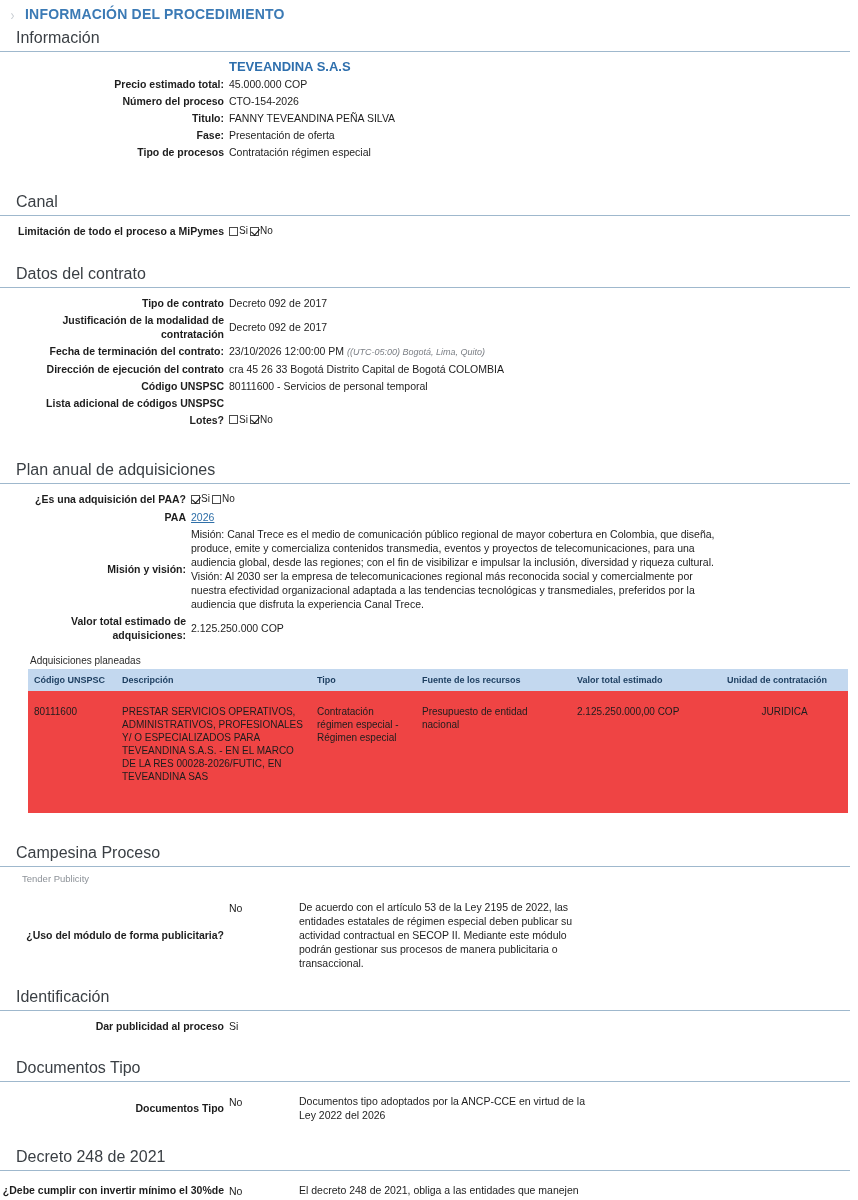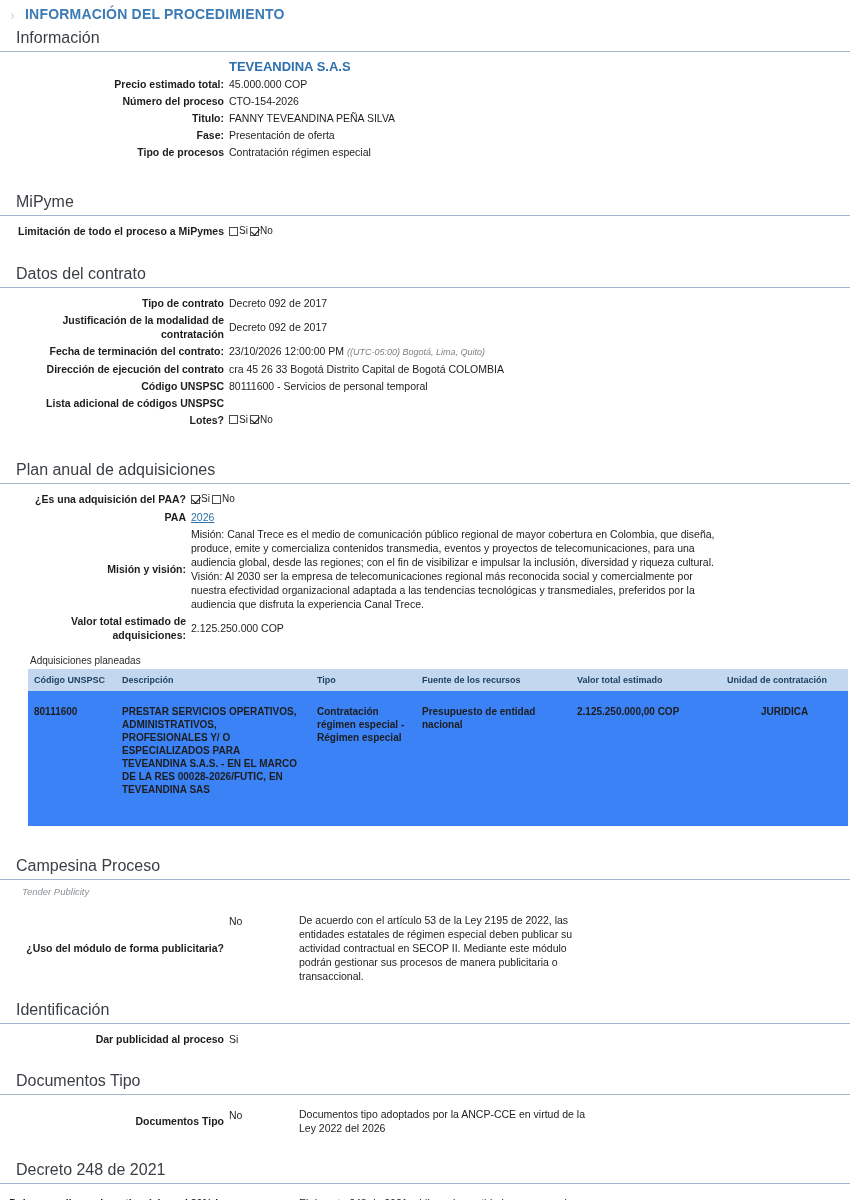--- a/index.html
+++ b/index.html
@@ -36,21 +36,21 @@
   
   .section { margin: 0; }
   .sec-head {
     font-size: 16px; font-weight: normal; color: #3a3f44;
     padding: 4px 0 4px 16px;
     border-bottom: 1px solid #9fb8cd;
     margin: 0 8px 0 0;
     line-height: 19px;
   }
   .sec-sub {
-    font-style: italic; color: #8d9298; font-size: 9.5px;
+    color: #8d9298; font-size: 9.5px;
     padding: 6px 0 2px 22px;
   }
 
   
   .rows { padding-top: 8px; }
   .row { display: flex; align-items: flex-start; margin-bottom: 3px; }
   .row .lbl {
     width: 228px; min-width: 228px;
     text-align: right;
     font-weight: bold; font-size: 10.5px; color: #1d1d1d;
@@ -112,28 +112,27 @@
     background: #c3d8ef;
     color: #1b3c5e;
     font-size: 9px;
     font-weight: bold;
     text-align: left;
     padding: 5px 6px;
     border: none;
     line-height: 12px;
   }
   table.acq tbody td {
-    background: #3b82f6;
+    background: #ef4444;
     font-size: 10px;
     color: #1d1d1d;
     vertical-align: top;
     padding: 14px 6px 30px 6px;
     line-height: 13px;
     border: none;
-    font-weight: bold;
   }
   .c1 { width: 88px; }
   .c2 { width: 195px; }
   .c3 { width: 105px; }
   .c4 { width: 155px; }
   .c5 { width: 150px; }
   .c6 { width: 127px; text-align: center; }
 
   .gap-sm { height: 10px; }
   .gap-md { height: 18px; }
@@ -175,21 +174,21 @@
       <div class="row">
         <div class="lbl">Tipo de procesos</div>
         <div class="val">Contratación régimen especial</div>
       </div>
     </div>
   </div>
 
   <div class="gap-lg"></div>
 
   <div class="section">
-    <div class="sec-head">MiPyme</div>
+    <div class="sec-head">Canal</div>
     <div class="rows">
       <div class="row mid">
         <div class="lbl">Limitación de todo el proceso a MiPymes</div>
         <div class="val">
           <span class="cbgroup">
             <span class="cbitem">
               <span class="cbox"></span>
               <span class="cblabel">Si</span>
             </span>
             <span class="cbitem">

